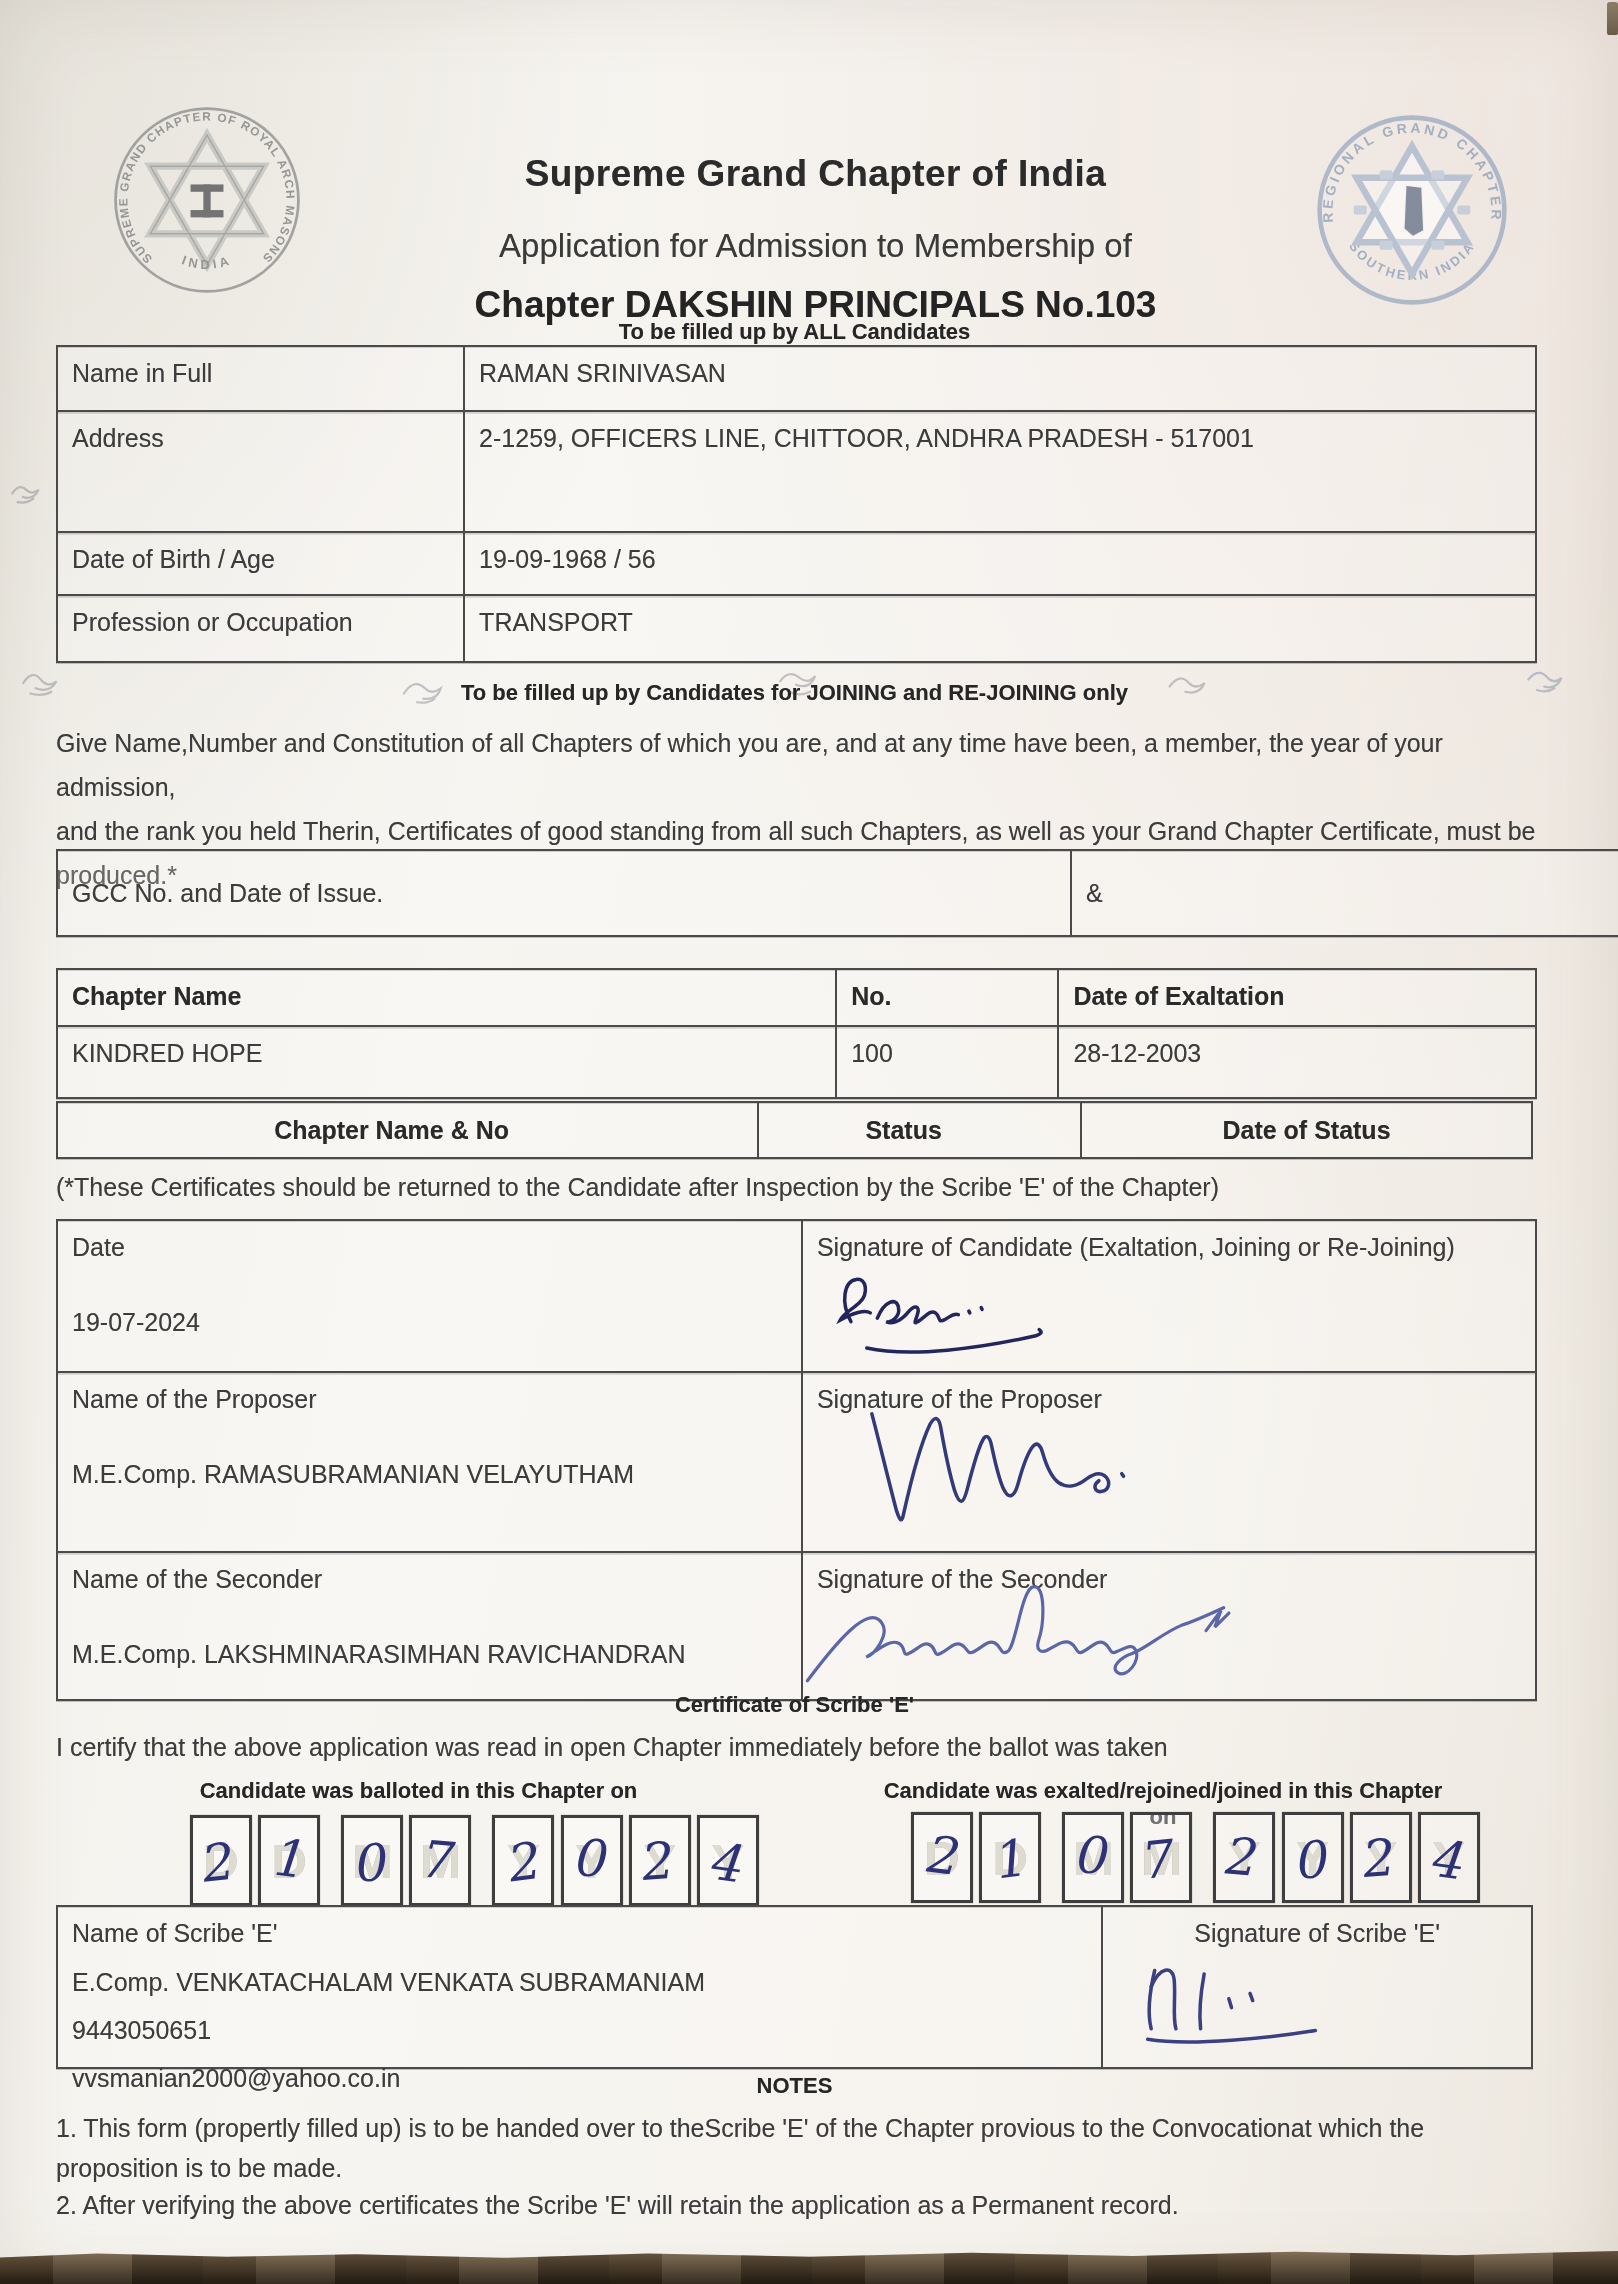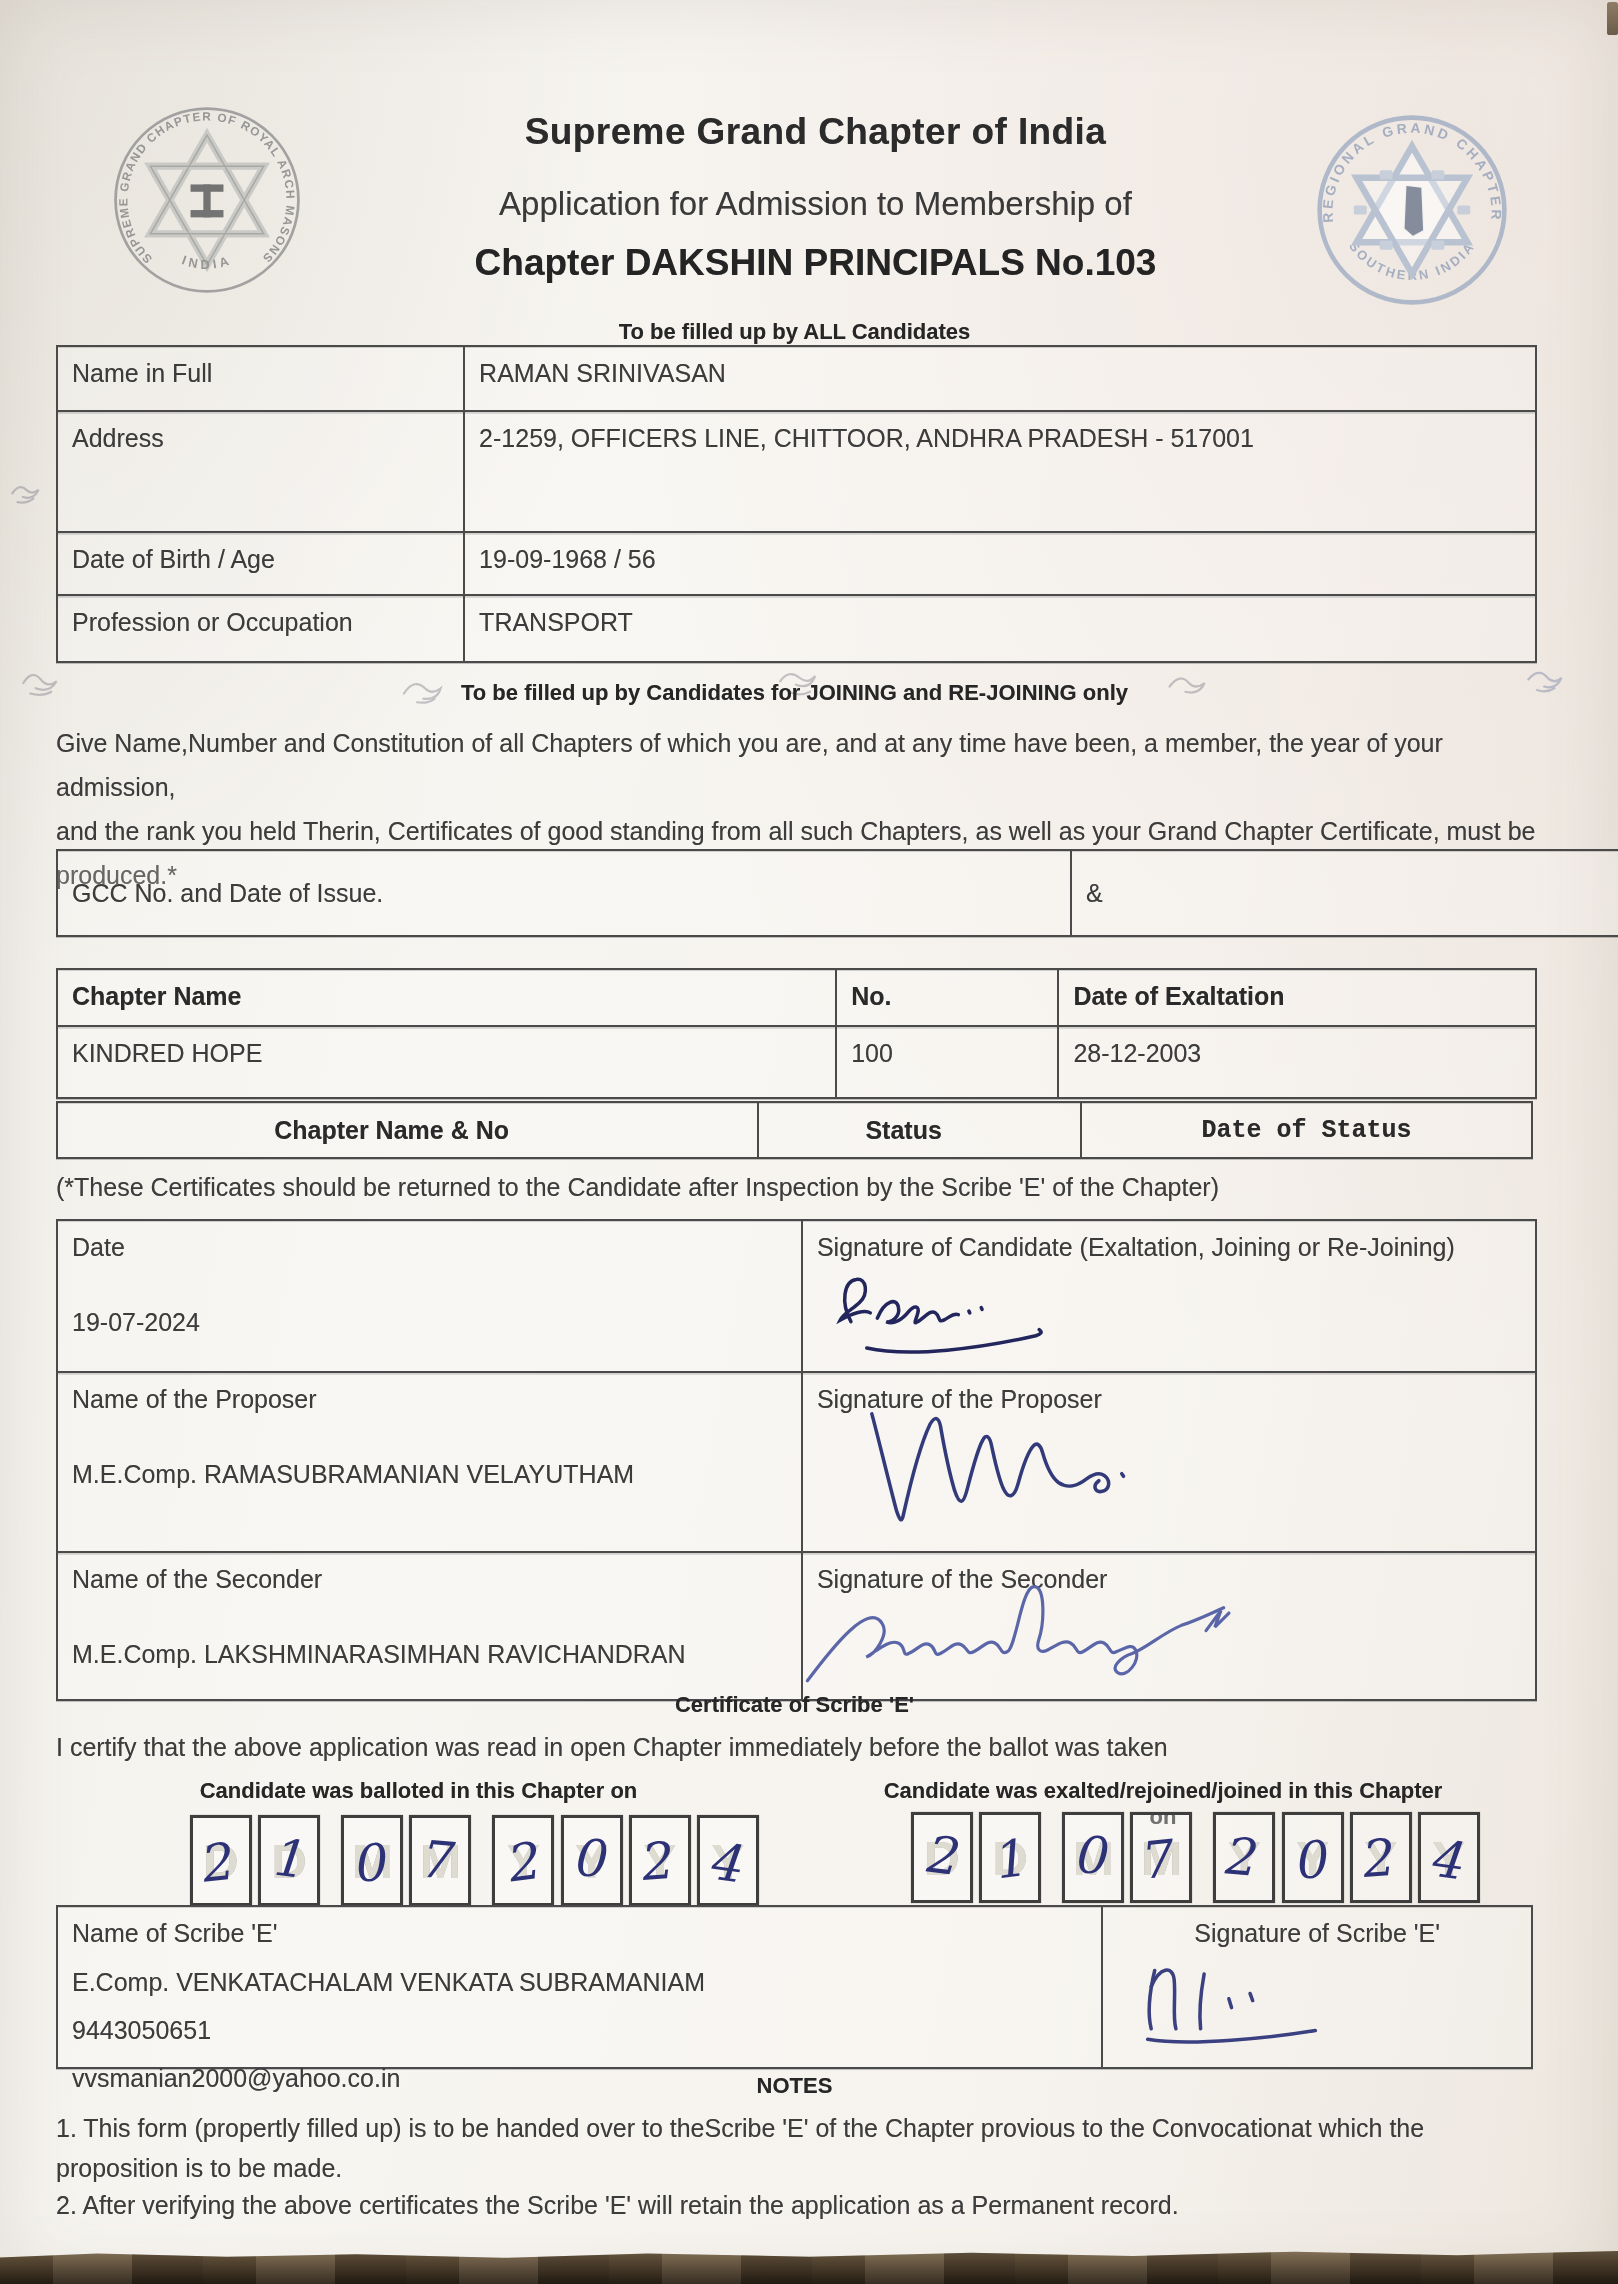--- a/index.html
+++ b/index.html
@@ -13,40 +13,40 @@
     box-shadow:inset 0 0 79px rgba(115,98,78,.14);
     text-shadow:0 0 0.6px rgba(70,70,70,.45);
   }
   .abs{position:absolute;}
   .bold{font-weight:bold;color:#2a2a2a;}
   .center{text-align:center;}
   .fs28{font-size:25px;line-height:30px;}
   .heading{font-size:22px;font-weight:bold;color:#262626;}
   
   .title-block{left:300px;top:111px;width:1031px;text-align:center;}
-  .title-main{font-size:37px;font-weight:bold;color:#2b2b2b;letter-spacing:0.4px;}
+  .title-main{font-size:37px;font-weight:bold;color:#2b2b2b;letter-spacing:0.4px;margin-top:42px;}
   .title-sub{font-size:33px;margin-top:32px;color:#3a3a3a;}
   .title-chapter{font-size:37px;font-weight:bold;color:#242424;margin-top:19.4px;}
   .seal{opacity:.92;}
   
   .ftable{border:2.6px solid #4a4a4a;box-shadow:0 0.9px 0 rgba(95,95,95,.4),inset 0 0.9px 0 rgba(95,95,95,.25);background:rgba(255,255,255,.22);}
   .ftable .cell{box-sizing:border-box;padding:12.3px 14px;font-size:25px;}
   .row{display:flex;box-sizing:border-box;gap:32px;}
   .bt{border-top:2.6px solid #4a4a4a;box-shadow:inset 0 1.8px 0 rgba(110,110,110,.28);}
   .bl{border-left:2.2px solid #4a4a4a;}
   
   .tc-label{width:25.8%;}
   .tc-value{width:74.2%;}
   
   .gcc-left{width:62.2%;display:flex;align-items:center;}
   .gcc-right{width:37.8%;display:flex;align-items:center;}
   
   .ch-c1{width:52.8%;}.ch-c2{width:13.4%;}.ch-c3{width:33.8%;}
   
-  .st-c1{width:47.4%;}.st-c2{width:20.6%;}.st-c3{width:32%;font-family:Liberation Mono, monospace;}
+  .st-c1{width:47.4%;}.st-c2{width:20.6%;}.st-c3{width:32%;}
   
   .sg-l{width:49.2%;}.sg-r{width:50.8%;position:relative;}
   .sub-line{margin-top:46px;}
   
   .sc-l{width:70.2%;}.sc-r{width:29.8%;position:relative;text-align:center;}
   .sc-line{margin-top:19.4px;}
   
   .boxgroup{display:flex;gap:21px;position:absolute;}
   .boxset{display:flex;gap:6.2px;}
   .dbox{position:relative;width:56px;height:85px;border:3.1px solid #3e3e3e;background:rgba(255,255,255,.35);box-shadow:0 0 0.9px #777;}

